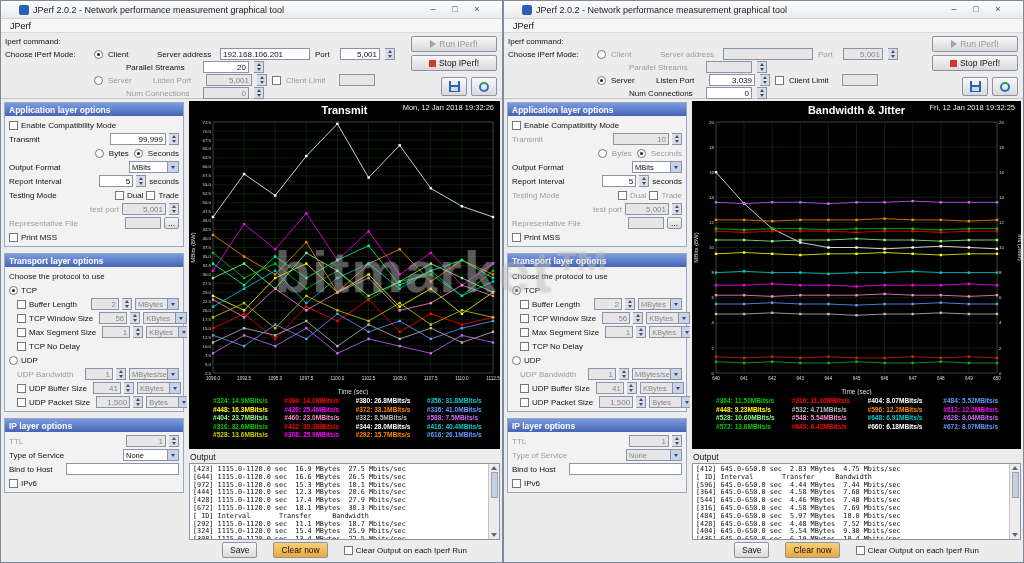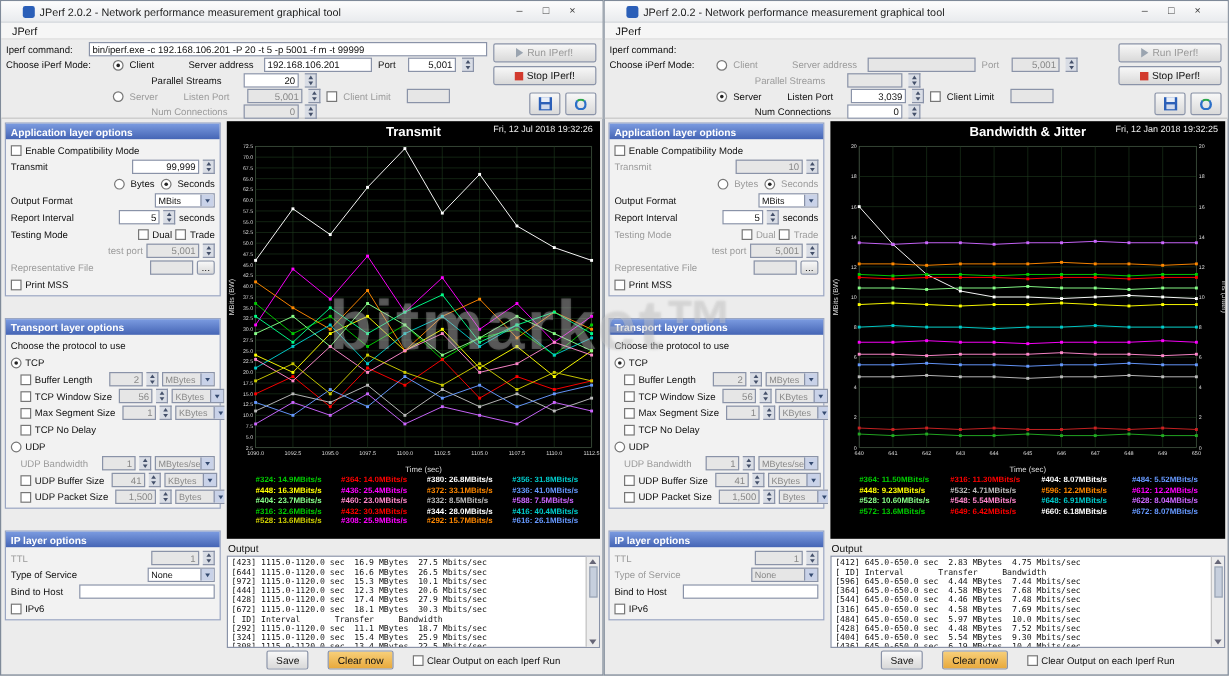--- a/index.html
+++ b/index.html
@@ -62,21 +62,21 @@
   .icon-run{width:0;height:0;border-left:6px solid #9aa4b0;border-top:4px solid transparent;border-bottom:4px solid transparent}
   .icon-stop{width:7px;height:7px;background:#d23a2e}
   .iconbtns{display:flex;gap:4px;margin-top:3px}
   .btn.sq{width:26px;height:19px;padding:0}
   .floppy{width:11px;height:11px;background:#2b5fb8;position:relative}
   .floppy:before{content:"";position:absolute;left:2px;top:0;width:7px;height:4px;background:#e8eef8}
   .floppy:after{content:"";position:absolute;left:2px;bottom:1px;width:7px;height:4px;background:#cfd9ec}
   .refresh{width:10px;height:10px;border:2px solid #2b6fc8;border-radius:50%;border-top-color:#2aa64a;position:relative}
   .main{flex:1;display:flex;min-height:0}
   .sidebar{width:186px;flex:0 0 auto;padding:3px;overflow:hidden}
-  .panel{border:1px solid #9aa6c2;margin-bottom:18px;background:#f2f2f2}
+  .panel{border:1px solid #9aa6c2;margin-bottom:6px;background:#f2f2f2}
   .phead{height:13px;background:linear-gradient(#7b9be0,#4565b5);color:#fff;font-weight:bold;
          font-size:8.5px;display:flex;align-items:center;padding-left:4px}
   .pbody{padding:3px 4px;display:flex;flex-direction:column;gap:2px}
   .prow{display:flex;align-items:center;gap:3px;height:12px}
   .prow.ind{padding-left:8px}
   .rightcol{flex:1;display:flex;flex-direction:column;min-width:0;padding:2px}
   .chartbox{background:#000;flex:0 0 348px;position:relative;display:flex;flex-direction:column;align-items:center}
   .chart-ts{position:absolute;top:2px;right:6px;color:#eee;font-size:7.5px}
   .chart-title{color:#fff;font-weight:bold;font-size:11px;margin-top:3px;height:13px;flex:0 0 auto}
   svg.chart{display:block;flex:0 0 auto}
@@ -111,21 +111,20 @@
       <span class="winbtn">□</span>
       <span class="winbtn">×</span>
     </span>
   </div>
   <div class="menubar">
     <span class="menu-item">JPerf</span>
   </div>
   <div class="cmdpanel">
     <div class="crow">
       <span class="clabel" style="width:64px">Iperf command:</span>
-      <span class="tf grow">bin/iperf.exe -c 192.168.106.201 -P 20 -t 5 -p 5001 -f m -t 99999</span>
     </div>
     <div class="crow">
       <span class="clabel w84">Choose iPerf Mode:</span>
       <span class="rb sel"></span>
       <span class="clabel" style="width:44px">Client</span>
       <span class="clabel w58">Server address</span>
       <span class="tf w90">192.168.106.201</span>
       <span class="clabel w20">Port</span>
       <span class="tf num w40">5,001</span>
       <span class="spin">
@@ -400,21 +399,21 @@
             </div>
           <div class="prow">
               <span class="cb"></span>
               <span class="plabel">IPv6</span>
             </div>
         </div>
       </div>
     </div>
     <div class="rightcol">
       <div class="chartbox">
-        <span class="chart-ts">Fri, 12 Jul 2018 19:32:26</span>
+        <span class="chart-ts">Mon, 12 Jan 2018 19:32:26</span>
         <div class="chart-title">Transmit</div>
         <svg class="chart" width="311" height="278" viewBox="0 0 311 278">
             <rect x="24" y="5" width="280" height="251" fill="#000" stroke="#777" stroke-width="0.5"></rect>
             <line x1="24" y1="5" x2="24" y2="256" stroke="#1e3a1e" stroke-width="0.5"></line>
             <text x="24" y="262.5" fill="#ddd" font-size="4.6" text-anchor="middle">1090.0</text>
             <line x1="55.111111111111114" y1="5" x2="55.111111111111114" y2="256" stroke="#1e3a1e" stroke-width="0.5"></line>
             <text x="55.111111111111114" y="262.5" fill="#ddd" font-size="4.6" text-anchor="middle">1092.5</text>
             <line x1="86.22222222222223" y1="5" x2="86.22222222222223" y2="256" stroke="#1e3a1e" stroke-width="0.5"></line>
             <text x="86.22222222222223" y="262.5" fill="#ddd" font-size="4.6" text-anchor="middle">1095.0</text>
             <line x1="117.33333333333333" y1="5" x2="117.33333333333333" y2="256" stroke="#1e3a1e" stroke-width="0.5"></line>

